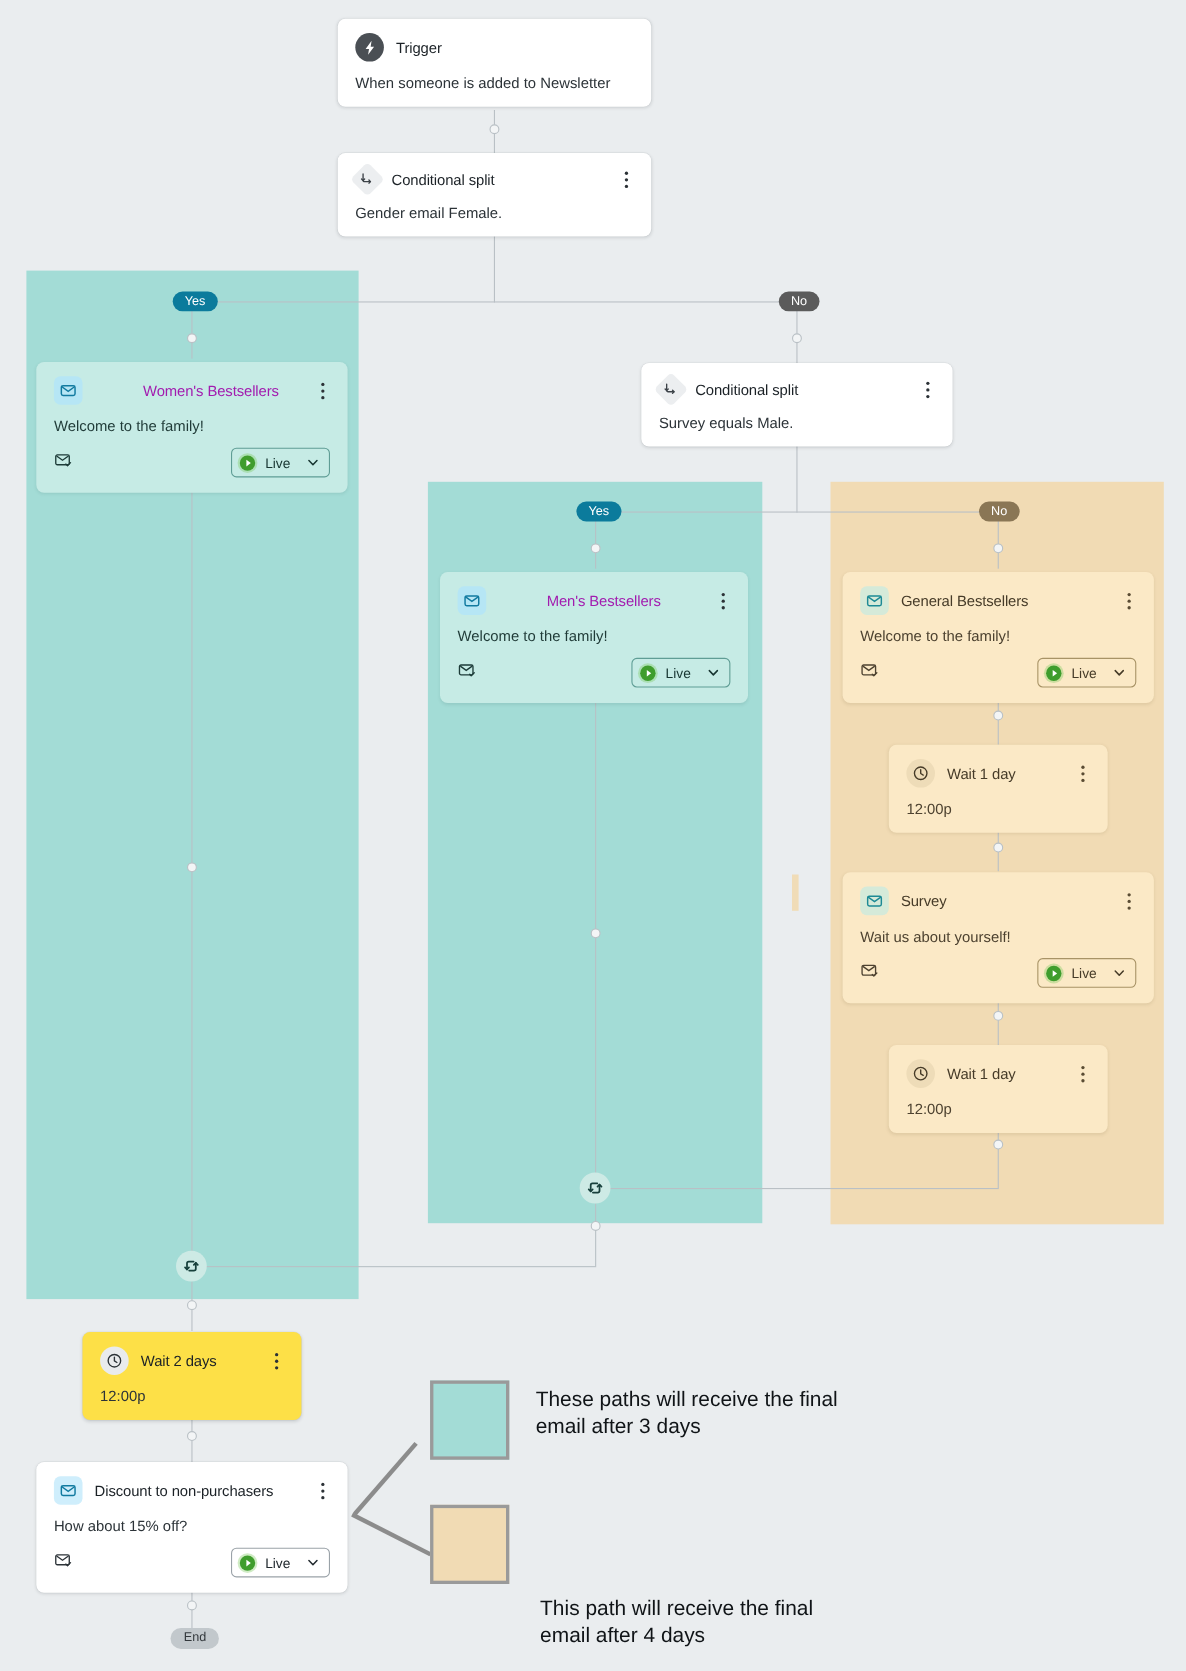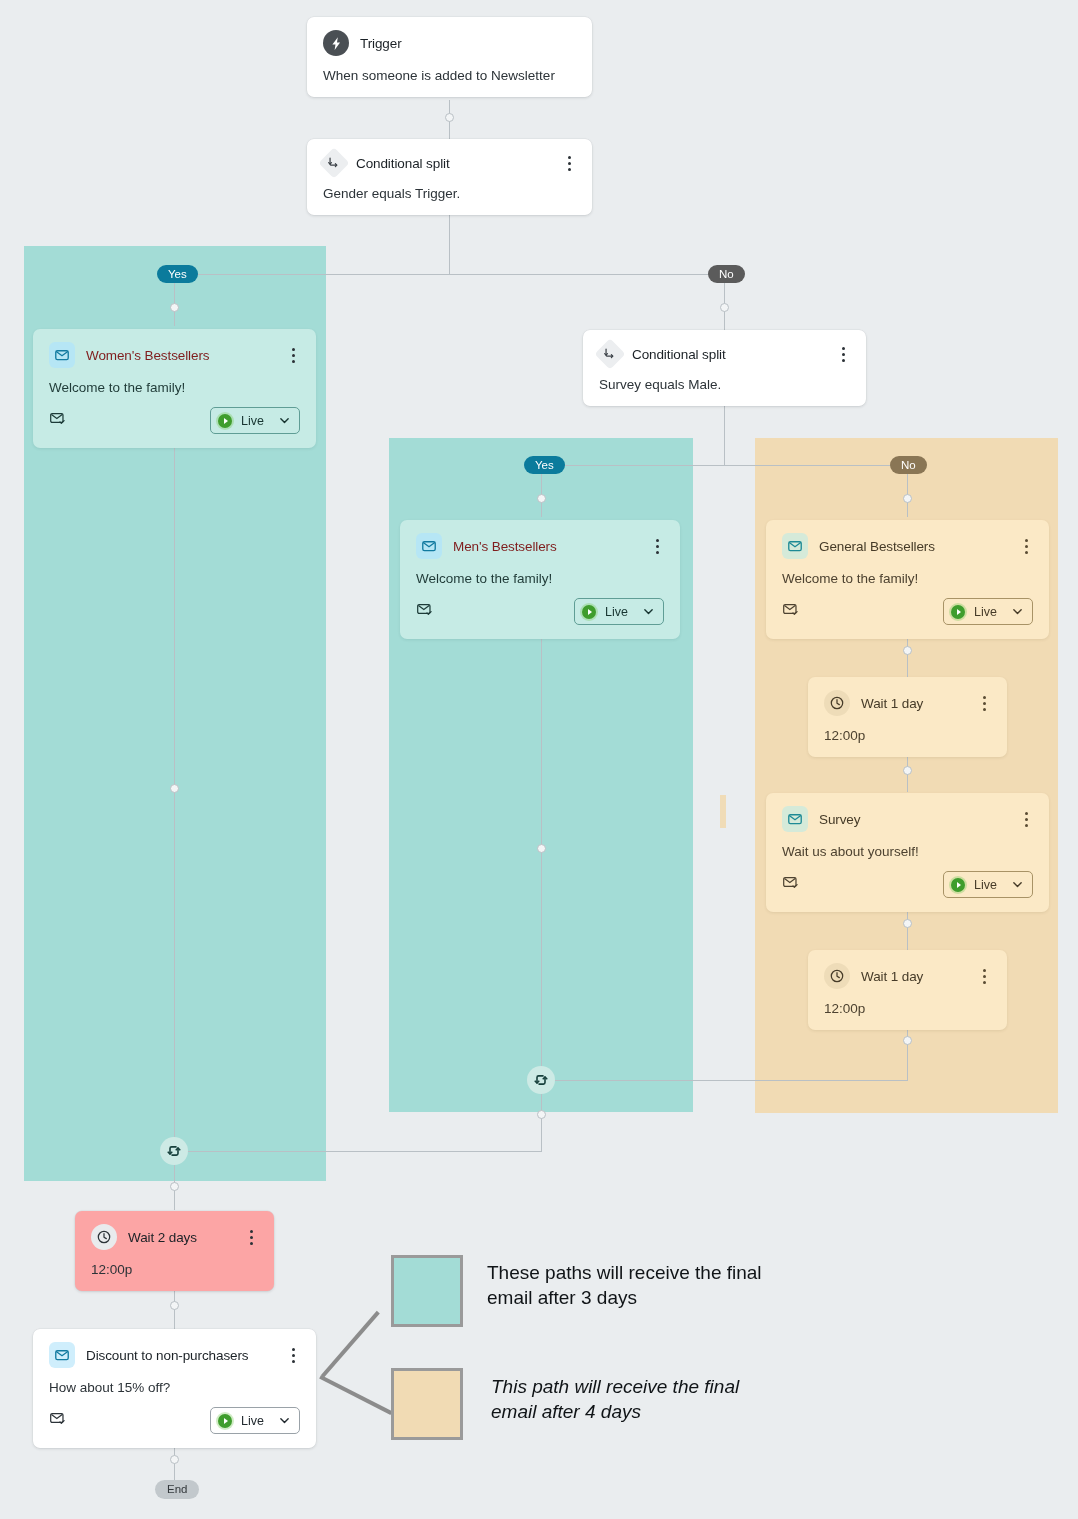--- a/index.html
+++ b/index.html
@@ -50,27 +50,27 @@
 
   
   .card {
     position: absolute; z-index: 5;
     background: #ffffff; border-radius: 7px;
     box-shadow: 0 1px 3px rgba(20,30,40,.13), 0 0 0 .5px rgba(20,30,40,.05);
     padding: 13px 16px 14px 16px;
   }
   .card.tint-teal   { background: #c6ebe5; box-shadow: 0 1px 3px rgba(20,60,55,.10); }
   .card.tint-orange { background: #fbe9c6; box-shadow: 0 1px 3px rgba(80,60,20,.10); }
-  .card.wait-teal   { background: #fca5a5; }
+  .card.wait-teal   { background: #fde047; }
   .card.wait-orange { background: #fbe9c6; box-shadow: 0 1px 3px rgba(80,60,20,.10); }
 
   .card-head { display: flex; align-items: center; gap: 11px; position: relative; }
   .card-title { font-size: 13.5px; font-weight: normal; color: #1b2126; letter-spacing: -.1px; }
   .card.tint-orange .card-title, .card.wait-orange .card-title { color: #463b28; }
-  .card.tint-teal .card-title { color: #7f1d1d; }
+  .card.tint-teal .card-title { color: #a21caf; margin-left: 44px; }
 
   .card-body { font-size: 13.5px; color: #2c3338; margin-top: 12px; }
   .card.tint-orange .card-body, .card.wait-orange .card-body { color: #4d4230; }
   .card.tint-teal .card-body { color: #1f3a37; }
 
   
   .ico-chip {
     width: 26px; height: 26px; border-radius: 6px;
     display: flex; align-items: center; justify-content: center; flex: 0 0 auto;
   }
@@ -228,21 +228,21 @@
           <path d="M9.6 8.8 L11.2 10.4 L9.6 12" fill="none" stroke="#3c4248" stroke-width="1.4" stroke-linecap="round" stroke-linejoin="round"></path>
         </svg>
       </span>
       <span class="card-title">Conditional split</span>
       <span class="kebab">
           <i></i>
           <i></i>
           <i></i>
         </span>
     </div>
-    <div class="card-body">Gender equals Trigger.</div>
+    <div class="card-body">Gender email Female.</div>
   </div>
 
   <div class="card tint-teal" style="left:33px; top:329px; width:283px;">
     <div class="card-head">
       <span class="ico-chip ico-mail">
         <svg width="16" height="16" viewBox="0 0 18 18">
             <rect x="2" y="4.2" width="14" height="10" rx="1.8" fill="none" stroke="#117aa0" stroke-width="1.5"></rect>
             <path d="M2.9 5.4 L9 9.8 L15.1 5.4" fill="none" stroke="#117aa0" stroke-width="1.5" stroke-linecap="round"></path>
           </svg>
       </span>
@@ -481,15 +481,15 @@
     </div>
   </div>
 
   <div class="legend-line" style="left:321px; top:1375px; width:85px; height:4px; transform: rotate(-49deg);"></div>
   <div class="legend-line" style="left:321px; top:1375px; width:80px; height:4px; transform: rotate(27deg);"></div>
 
   <div class="legend-swatch" style="left:391px; top:1255px; width:72px; height:72px; background:#a3dcd6;"></div>
   <div class="legend-text" style="left:487px; top:1260px; width:285px;">These paths will receive the final email after 3 days</div>
 
   <div class="legend-swatch" style="left:391px; top:1368px; width:72px; height:72px; background:#f1dbb4;"></div>
-  <div class="legend-text" style="left:491px; top:1374px; width:280px;font-style:italic;">This path will receive the final email after 4 days</div>
+  <div class="legend-text" style="left:491px; top:1450px; width:280px;">This path will receive the final email after 4 days</div>
 
 </div>
 
 </body></html>

